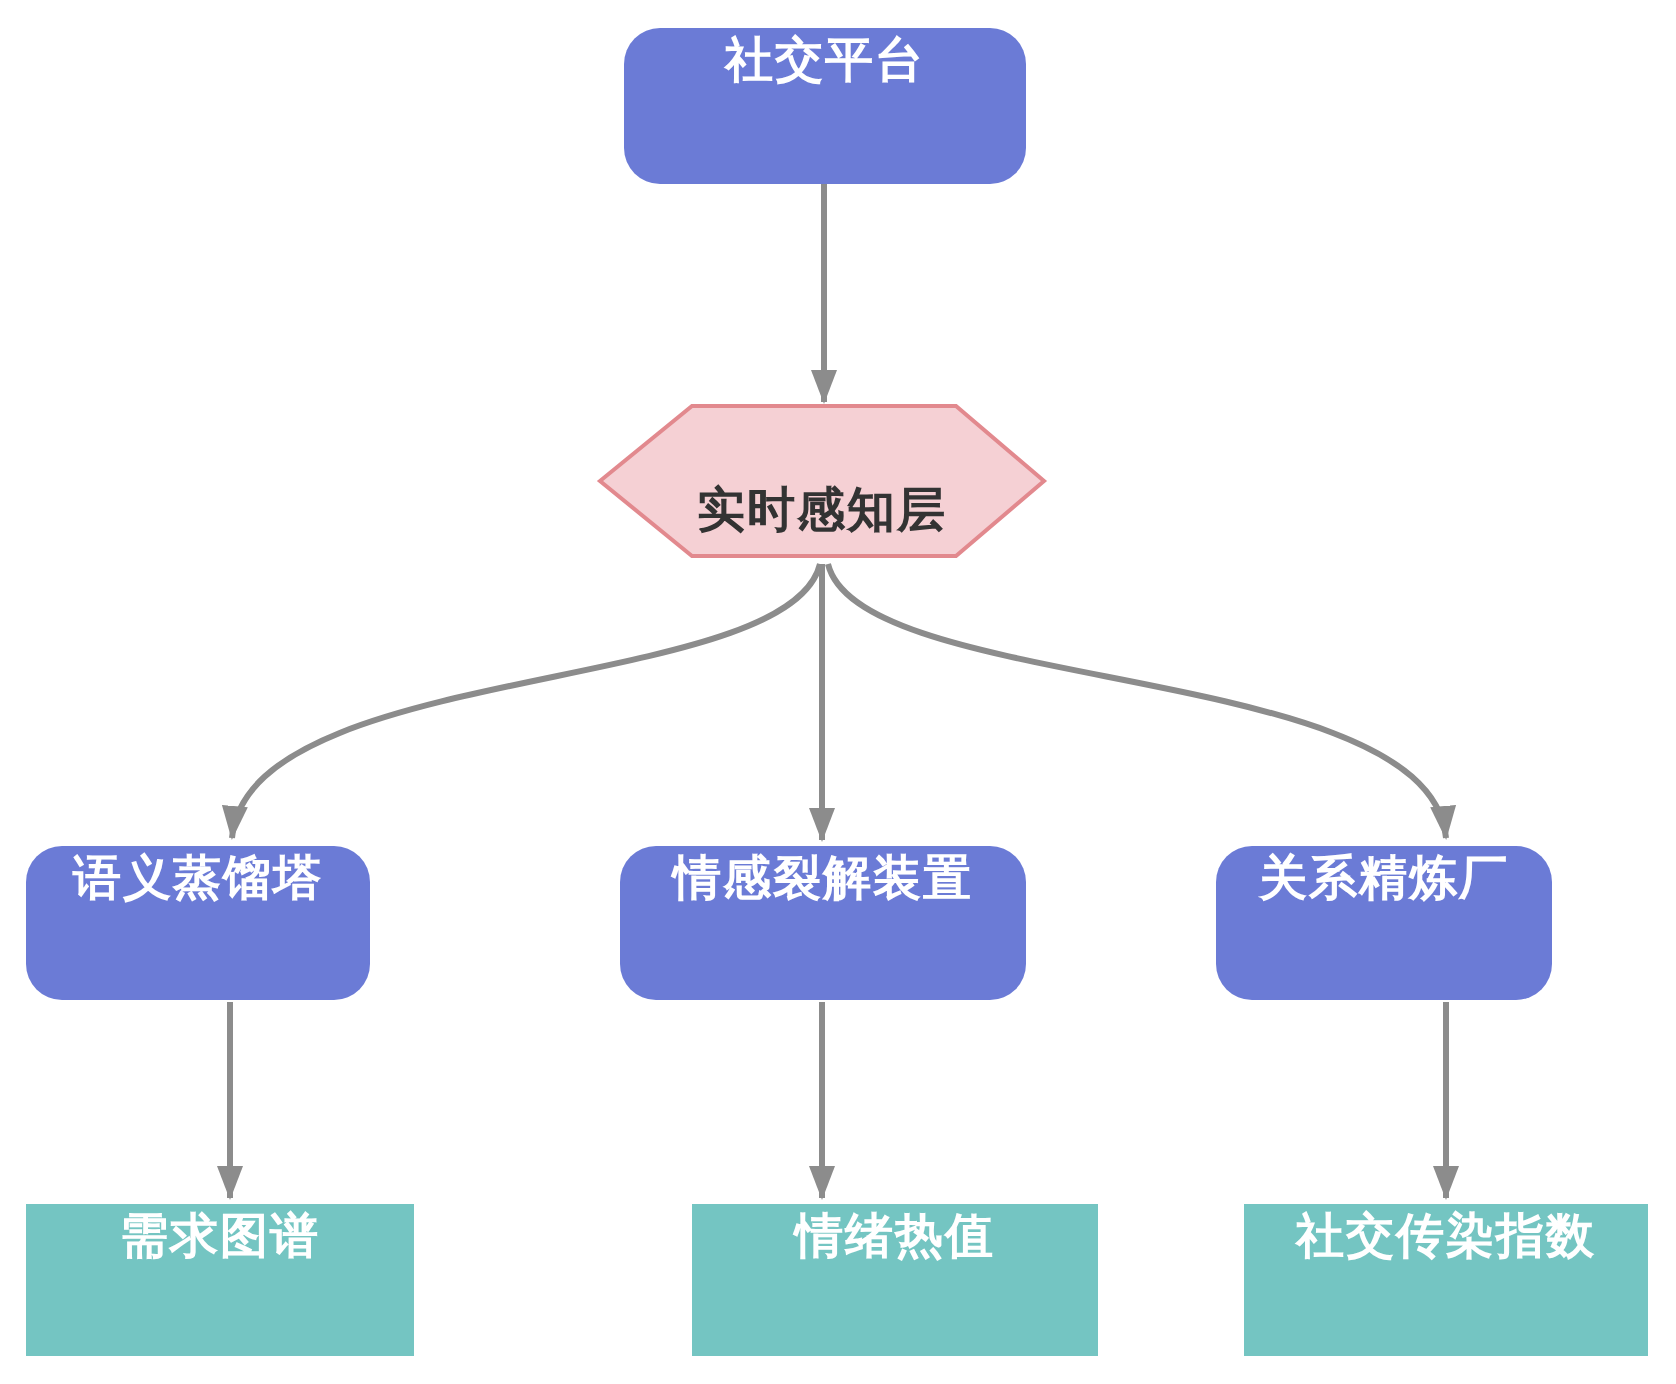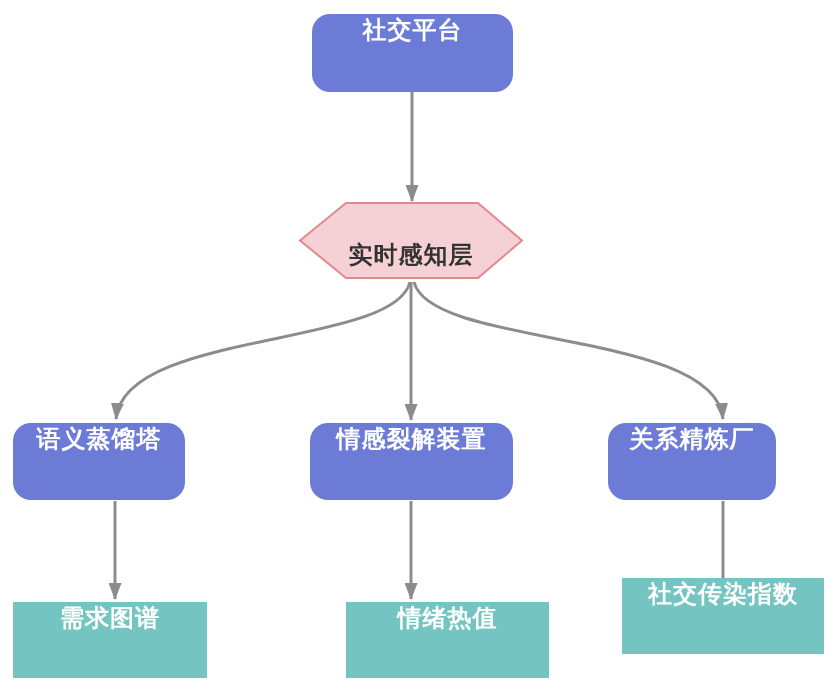--- a/index.html
+++ b/index.html
@@ -62,21 +62,21 @@
     margin-top: 36px;
   }
   
   .n-platform  { left: 312px; top: 14px;  width: 201px; height: 78px; }
   .n-hex       { left: 300px; top: 203px; width: 222px; height: 75px; }
   .n-tower     { left: 13px;  top: 423px; width: 172px; height: 77px; }
   .n-cracker   { left: 310px; top: 423px; width: 203px; height: 77px; }
   .n-refinery  { left: 608px; top: 423px; width: 168px; height: 77px; }
   .n-demand    { left: 13px;  top: 602px; width: 194px; height: 76px; }
   .n-heat      { left: 310px; top: 602px; width: 203px; height: 76px; margin-left: 36px; }
-  .n-contagion { left: 622px; top: 578px; width: 202px; height: 76px; }
+  .n-contagion { left: 622px; top: 602px; width: 202px; height: 76px; }
 </style>
 </head>
 <body>
 
 <div class="canvas">
 
   <svg class="layer" viewBox="0 0 838 692" xmlns="http://www.w3.org/2000/svg">
     <defs>
       <marker id="ah" viewBox="0 0 17 13" refX="16" refY="6.5" markerWidth="17" markerHeight="13" markerUnits="userSpaceOnUse" orient="auto">
         <polygon class="arrowhead" points="0,0 17,6.5 0,13"></polygon>

